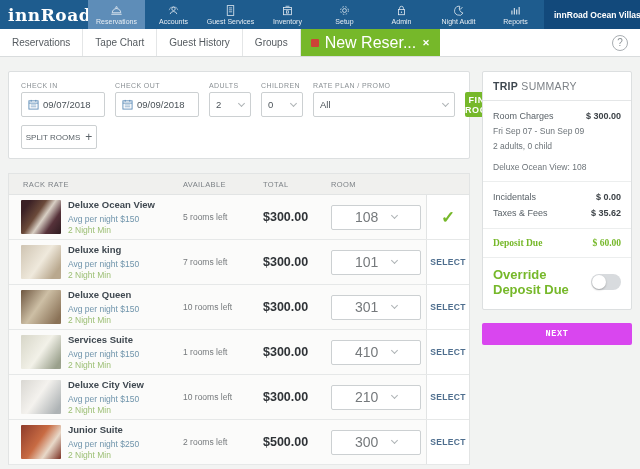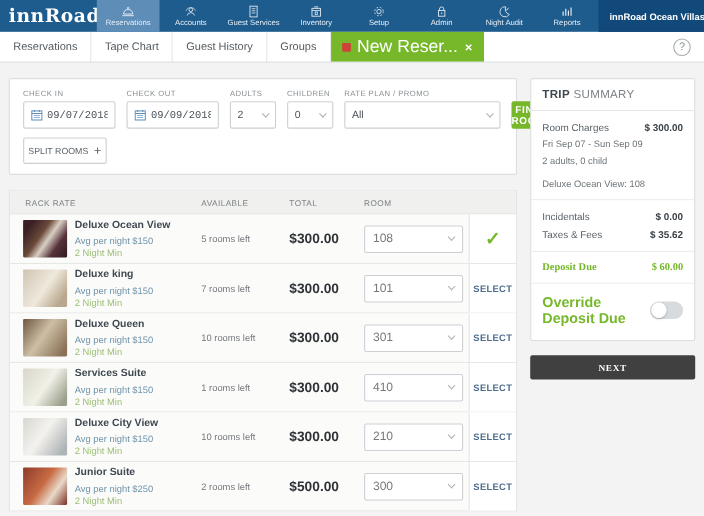--- a/index.html
+++ b/index.html
@@ -35,21 +35,21 @@
   .main { width:462px; }
   .side { width:150px; }
 
   
   .form-card { background:#fff; border:1px solid #dcdfe0; border-radius:2px; padding:10px 12px 9px 12px; }
   .form-row { display:flex; gap:10px; align-items:flex-end; }
   .field { display:flex; flex-direction:column; gap:3px; }
   .flabel { font-size:7px; letter-spacing:.4px; color:#8a9094; }
   .inputbox { height:25px; border:1px solid #ccd0d2; border-radius:2px; background:#fff;
               display:flex; align-items:center; padding:0 6px; gap:4px; font-size:9.5px; color:#4a5258; }
-  .inputbox input { border:none; outline:none; width:100%; font-size:9.5px; color:#4a5258; font-family:Liberation Mono, monospace; }
+  .inputbox input { border:none; outline:none; width:100%; font-size:9.5px; color:#4a5258; font-family:Liberation Sans, sans-serif; }
   .date { width:84px; }
   .selbox { justify-content:space-between; cursor:pointer; }
   .sel-sm { width:42px; }
   .sel-lg { width:142px; }
   .chev { width:5px; height:5px; border-right:1.4px solid #aeb3b6; border-bottom:1.4px solid #aeb3b6;
           transform:rotate(45deg); margin-top:-3px; flex:none; }
   .calicon { color:#5e8db8; display:flex; flex:none; }
   .btn-find { height:25px; flex:1; background:#76b82a; color:#fff; border:none; border-radius:2px;
               font-size:9px; font-weight:bold; letter-spacing:.6px; cursor:pointer; font-family:inherit; }
   .btn-split { margin-top:8px; height:24px; width:76px; background:#fff; border:1px solid #ccd0d2; border-radius:2px;
@@ -74,22 +74,22 @@
   .thumb-4 { background:linear-gradient(125deg,#d9d7d2,#f4f2ee 45%,#aeb3b5 90%); }
   .thumb-5 { background:linear-gradient(125deg,#8e3b2a,#c86b43 45%,#e8d9c9 70%,#7a2f22); }
   .rinfo { display:flex; flex-direction:column; justify-content:center; gap:1px; }
   .rname { font-size:9.5px; font-weight:bold; color:#3f4850; }
   .ravg { font-size:8.5px; color:#6f94ab; margin-top:3px; }
   .rmin { font-size:8.5px; color:#9cbf74; }
   .cell-avail { width:80px; display:flex; align-items:center; font-size:8.5px; color:#75797c; }
   .cell-total { width:68px; display:flex; align-items:center; font-size:12.5px; font-weight:bold; color:#2f3337; }
   .cell-room { width:95px; display:flex; align-items:center; }
   .room-select { width:90px; height:25px; border:1px solid #ccd0d2; border-radius:2px; background:#fff;
-                 display:flex; align-items:center; justify-content:space-between; padding:0 7px;
-                 font-size:11px; color:#75797c; cursor:pointer; }
+                 display:flex; align-items:center; justify-content:space-between; padding:0 23px;
+                 font-size:14px; color:#75797c; cursor:pointer; }
   .cell-action { flex:1; border-left:1px solid #e2e4e4; background:#fff; display:flex;
                  align-items:center; justify-content:center; }
   .select-link { font-size:8.5px; font-weight:bold; color:#4e6e8e; letter-spacing:.3px; cursor:pointer; }
   .checkmark { font-size:17px; font-weight:bold; color:#76b82a; display:none; }
   .trow.is-selected .checkmark { display:block; }
 
   
   .panel { background:#fff; border:1px solid #dcdfe0; border-radius:2px; }
   .panel-title { padding:8px 10px; border-bottom:1px solid #e4e6e7; font-size:10.5px; color:#7c8186; letter-spacing:.3px; }
   .panel-title b { color:#3f4850; }
@@ -100,22 +100,22 @@
   .roomline { font-size:8.5px; color:#6d7479; padding:5px 0 2px 0; }
   .sec { border-top:1px solid #eceeee; }
   .total-row { font-size:10.5px; color:#3c4247; font-weight:bold; padding:9px 10px; }
   .total-row .val { font-size:10.5px; }
   .deposit-row { color:#76b82a; font-weight:bold; padding:9px 10px; font-size:9.5px;font-family:Liberation Serif, serif; }
   .deposit-row .val { color:#76b82a; }
   .override-row { padding:9px 10px 12px 10px; color:#76b82a; font-weight:bold; font-size:13px; }
   .toggle { width:30px; height:16px; border-radius:9px; background:#d8dbde; position:relative; cursor:pointer; flex:none; }
   .toggle .knob { position:absolute; left:1px; top:1px; width:14px; height:14px; border-radius:50%;
                   background:#fff; box-shadow:0 1px 2px rgba(0,0,0,.25); }
-  .btn-next { margin-top:13px; width:100%; height:22px; background:#404040; border:none; border-radius:2px;
-              color:#fff; font-size:8.5px; font-weight:bold; letter-spacing:.6px; cursor:pointer; font-family:Liberation Serif, serif; }
+  .btn-next { margin-top:13px; width:100%; height:22px; background:#d946ef; border:none; border-radius:2px;
+              color:#fff; font-size:8.5px; font-weight:bold; letter-spacing:.6px; cursor:pointer; font-family:Liberation Mono, monospace; }
 </style>
 </head>
 <body>
 
 <div class="topnav">
   <div class="logo">innRoad</div>
   <div class="nav-items">
   <div class="nav-item active">
     <span class="nicon">
           <svg viewBox="0 0 20 20">

